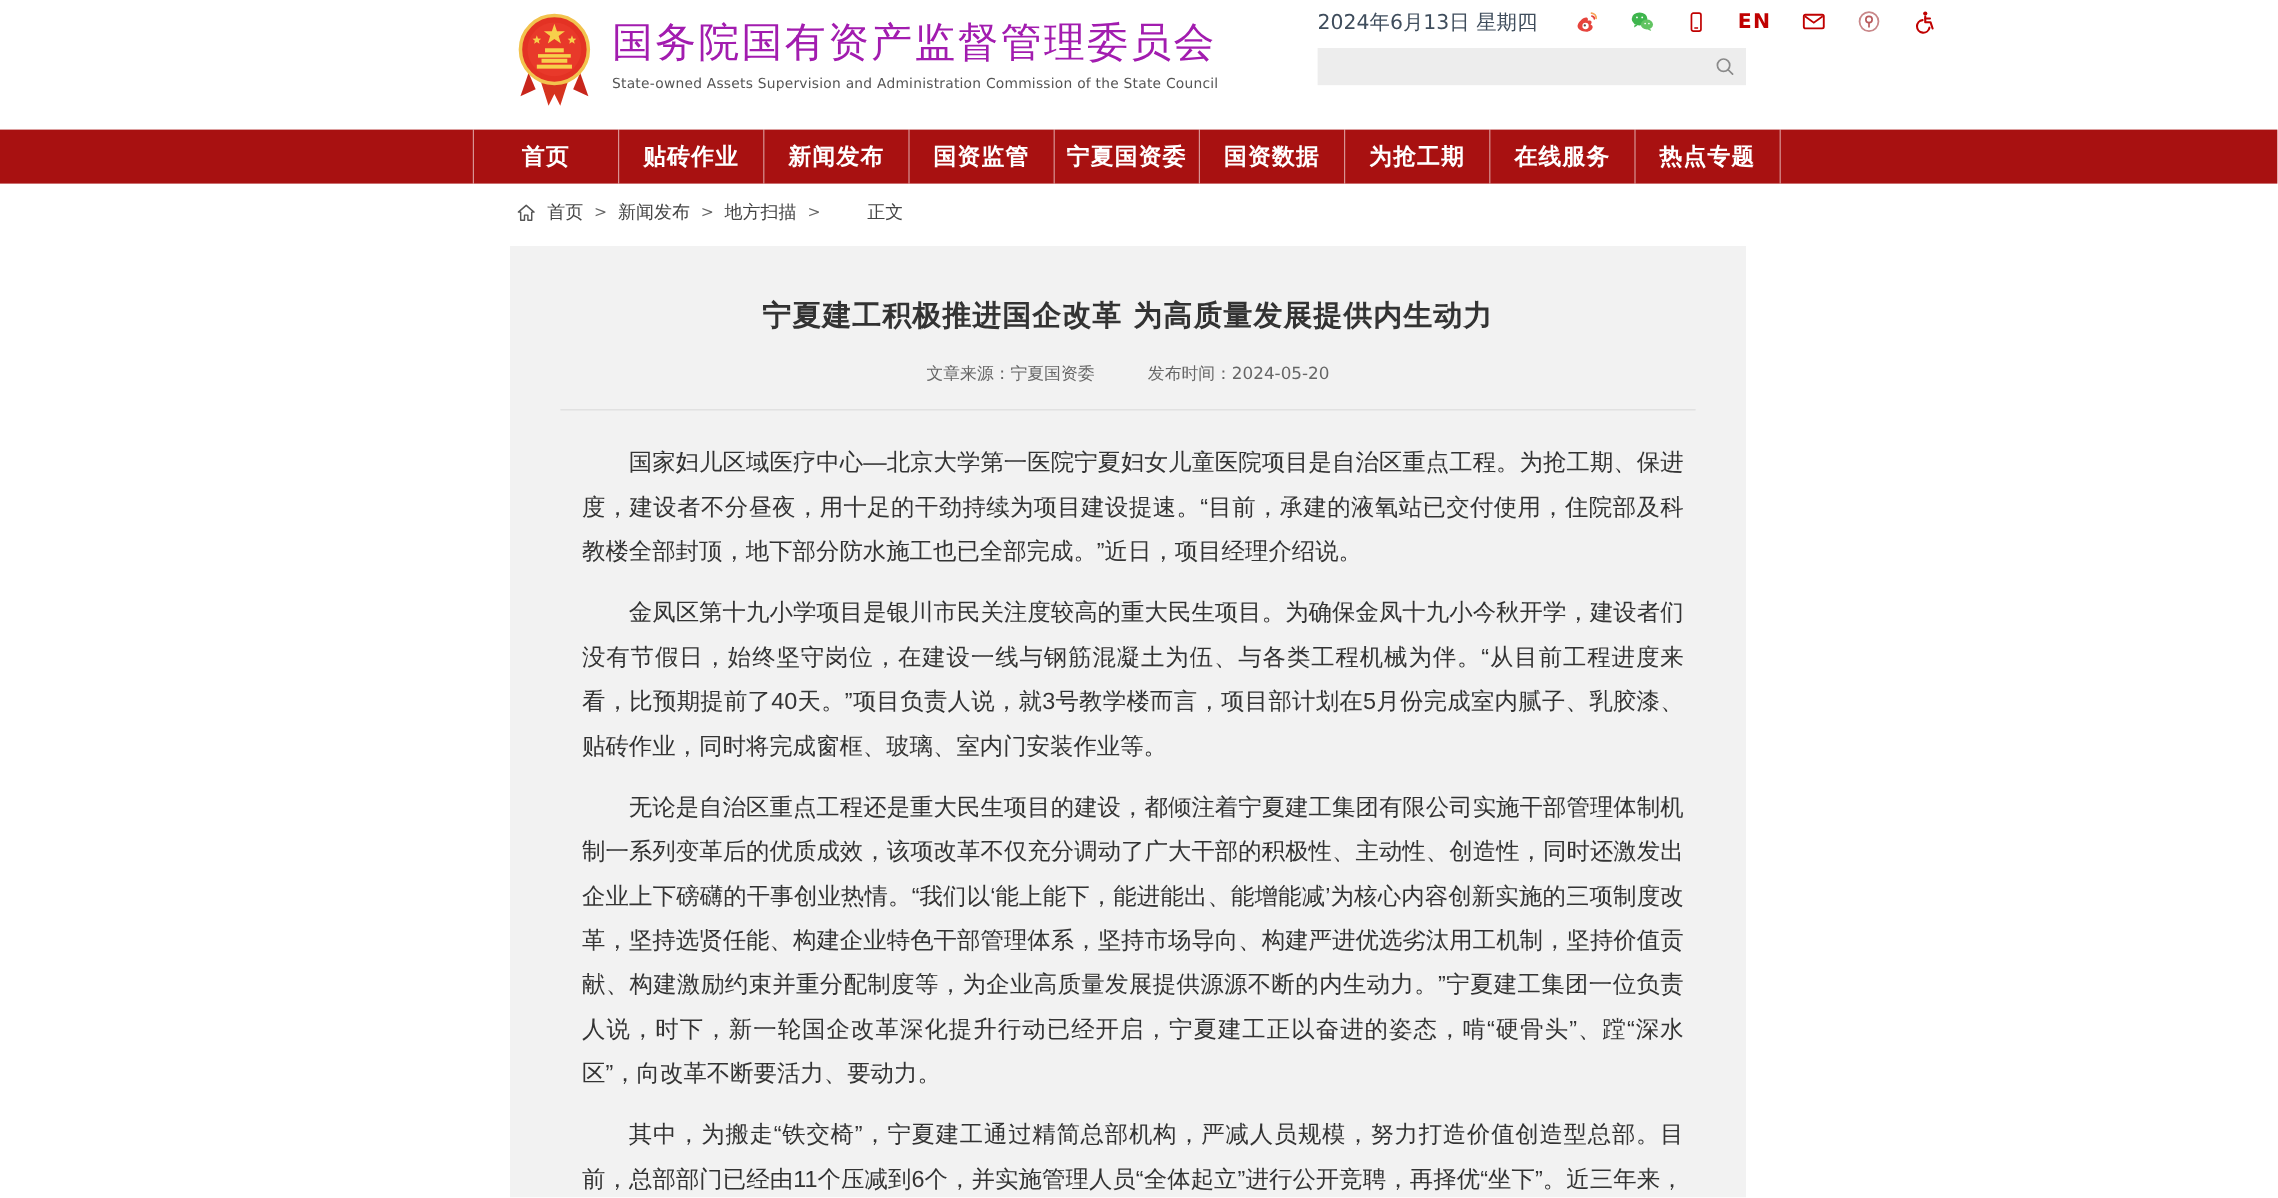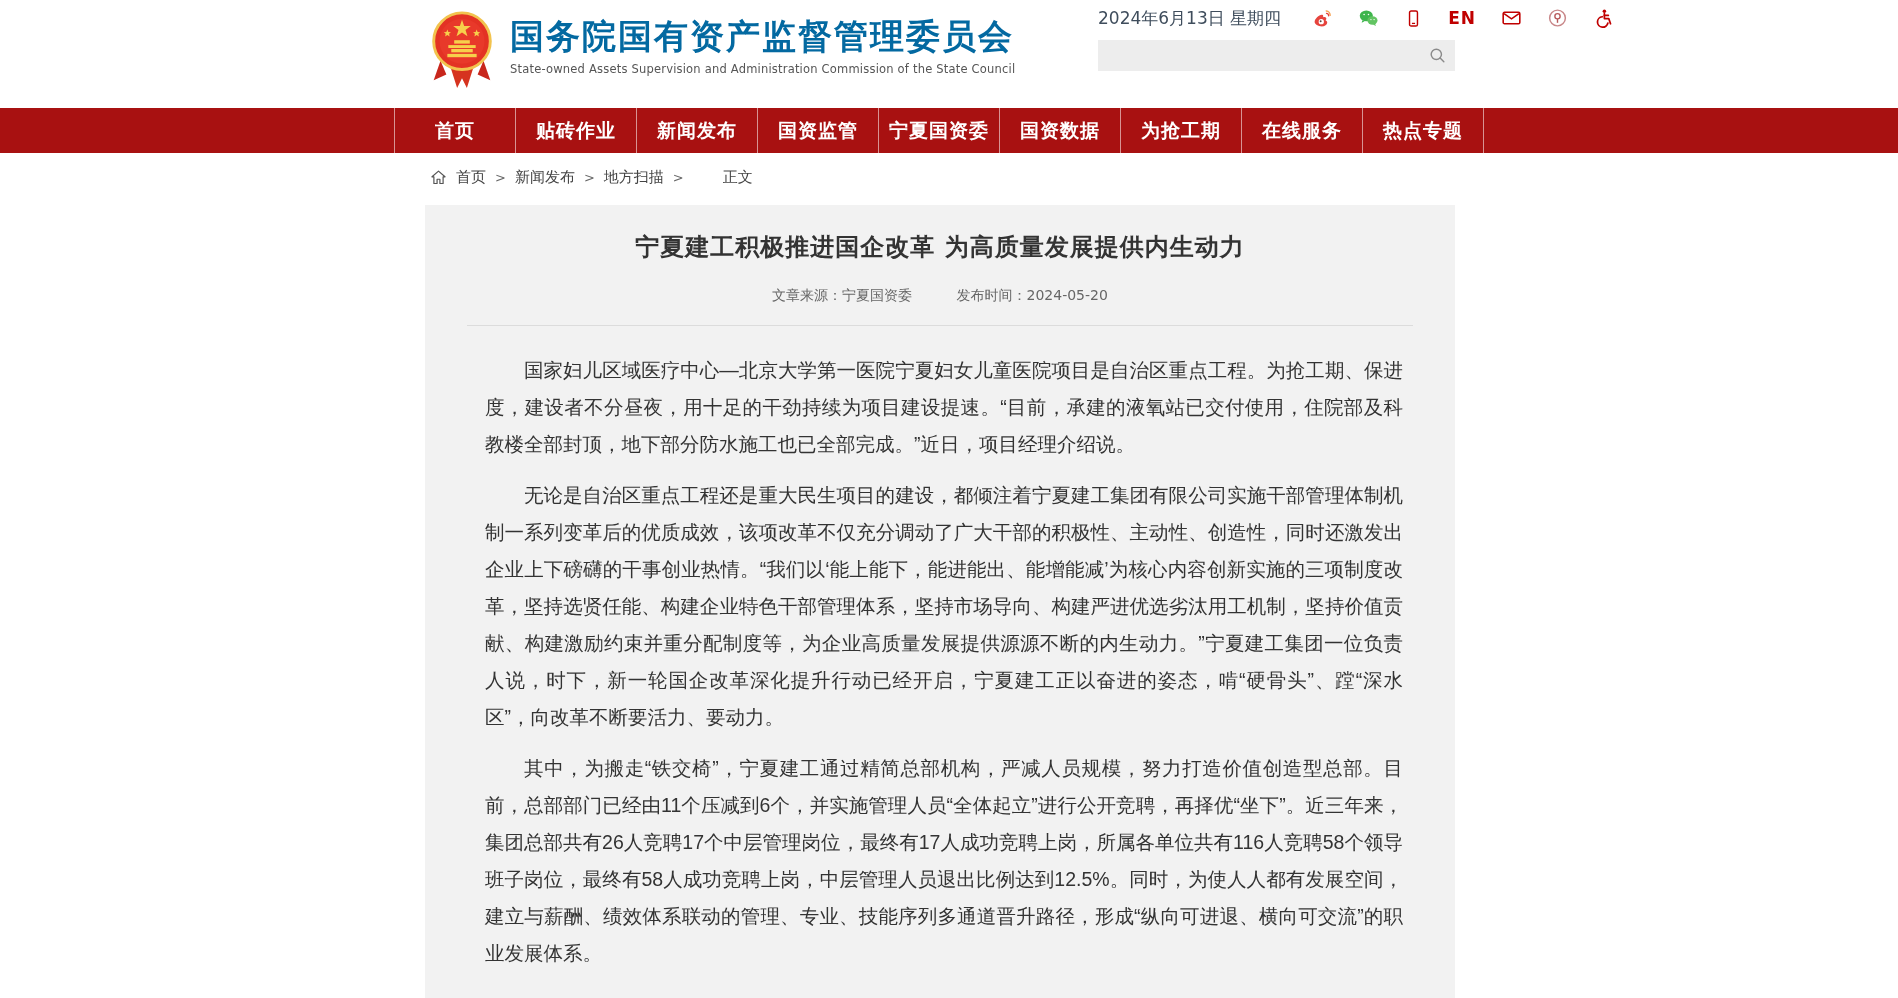--- a/index.html
+++ b/index.html
@@ -5,21 +5,21 @@
   * { margin:0; padding:0; box-sizing:border-box; }
   html,body { background:#fff; }
   body { font-family:"DejaVu Sans","Liberation Sans",sans-serif; width:1898px; height:998px; overflow:hidden; position:relative; }
   .page { position:relative; width:1898px; height:998px; background:#fff; }
 
   
   .header { position:absolute; top:0; left:0; width:100%; height:108px; background:#fff; }
   .brand { position:absolute; left:430px; top:8px; display:flex; align-items:flex-start; }
   .emblem { width:64px; height:82px; margin-right:16px; }
   .brand-text { padding-top:10px; }
-  .site-title { font-size:34px; font-weight:bold; color:#0369a1; letter-spacing:2px; line-height:1.1; }
+  .site-title { font-size:34px; font-weight:normal; color:#a21caf; letter-spacing:2px; line-height:1.1; }
   .site-subtitle { font-size:11.5px; color:#555; margin-top:7px; letter-spacing:0.2px; }
 
   .top-right { position:absolute; left:1098px; top:6px; width:360px; }
   .date-icons { display:flex; align-items:center; justify-content:flex-start; gap:25px; height:24px; }
   .date-text { font-size:17px; color:#3f4d5c; margin-right:6px; white-space:nowrap; }
   .ticon { width:21px; height:21px; display:inline-flex; align-items:center; justify-content:center; cursor:pointer; }
   .en-link { font-size:17px; font-weight:bold; color:#c00000; cursor:pointer; letter-spacing:1px;text-align:center; }
 
   .search-wrap { position:absolute; left:1098px; top:40px; width:357px; height:31px; background:#ededed; display:flex; align-items:center; }
   .search-input { flex:1; height:100%; border:none; outline:none; background:transparent; padding:0 10px; font-size:14px; color:#333; }
@@ -31,21 +31,21 @@
   .nav-item { width:121px; height:45px; display:flex; align-items:center; justify-content:center; color:#fff; font-size:19px; font-weight:bold; border-right:1px solid rgba(255,255,255,.55); cursor:pointer; letter-spacing:1px; }
 
   
   .breadcrumb { position:absolute; left:430px; top:168px; display:flex; align-items:center; font-size:15px; color:#444; gap:9px; }
   .crumb { cursor:pointer; }
   .crumb-current { cursor:default;margin-left:30px; }
   .crumb-sep { color:#666; font-size:13px; }
 
   
   .content-card { position:absolute; left:425px; top:205px; width:1030px; height:793px; background:#f2f2f2; }
-  .article-title { margin-top:26px; text-align:center; font-size:24px; font-weight:bold; color:#333; letter-spacing:1px; }
+  .article-title { margin-top:42px; text-align:center; font-size:24px; font-weight:bold; color:#333; letter-spacing:1px; }
   .article-meta { margin-top:24px; text-align:center; font-size:14px; color:#666; }
   .article-meta span { margin:0 20px; }
   .meta-divider { margin:20px auto 0; width:946px; border:none; border-top:1px solid #dcdcdc; }
   .article-body { padding:26px 52px 0 60px; }
   .article-body p { font-size:19.5px; color:#333; line-height:37px; text-indent:2em; text-align:justify; margin-bottom:14px; font-family:Liberation Sans, sans-serif; }
 </style>
 </head>
 <body>
 
 <div class="page">
@@ -175,19 +175,20 @@
 
   <div class="content-card">
     <h1 class="article-title">宁夏建工积极推进国企改革 为高质量发展提供内生动力</h1>
     <div class="article-meta">
       <span>文章来源：宁夏国资委</span>
       <span>发布时间：2024-05-20</span>
     </div>
     <hr class="meta-divider">
     <div class="article-body">
       <p>国家妇儿区域医疗中心—北京大学第一医院宁夏妇女儿童医院项目是自治区重点工程。为抢工期、保进度，建设者不分昼夜，用十足的干劲持续为项目建设提速。“目前，承建的液氧站已交付使用，住院部及科教楼全部封顶，地下部分防水施工也已全部完成。”近日，项目经理介绍说。</p>
+      <p>金凤区第十九小学项目是银川市民关注度较高的重大民生项目。为确保金凤十九小今秋开学，建设者们没有节假日，始终坚守岗位，在建设一线与钢筋混凝土为伍、与各类工程机械为伴。“从目前工程进度来看，比预期提前了40天。”项目负责人说，就3号教学楼而言，项目部计划在5月份完成室内腻子、乳胶漆、贴砖作业，同时将完成窗框、玻璃、室内门安装作业等。</p>
       <p>无论是自治区重点工程还是重大民生项目的建设，都倾注着宁夏建工集团有限公司实施干部管理体制机制一系列变革后的优质成效，该项改革不仅充分调动了广大干部的积极性、主动性、创造性，同时还激发出企业上下磅礴的干事创业热情。“我们以‘能上能下，能进能出、能增能减’为核心内容创新实施的三项制度改革，坚持选贤任能、构建企业特色干部管理体系，坚持市场导向、构建严进优选劣汰用工机制，坚持价值贡献、构建激励约束并重分配制度等，为企业高质量发展提供源源不断的内生动力。”宁夏建工集团一位负责人说，时下，新一轮国企改革深化提升行动已经开启，宁夏建工正以奋进的姿态，啃“硬骨头”、蹚“深水区”，向改革不断要活力、要动力。</p>
       <p>其中，为搬走“铁交椅”，宁夏建工通过精简总部机构，严减人员规模，努力打造价值创造型总部。目前，总部部门已经由11个压减到6个，并实施管理人员“全体起立”进行公开竞聘，再择优“坐下”。近三年来，集团总部共有26人竞聘17个中层管理岗位，最终有17人成功竞聘上岗，所属各单位共有116人竞聘58个领导班子岗位，最终有58人成功竞聘上岗，中层管理人员退出比例达到12.5%。同时，为使人人都有发展空间，建立与薪酬、绩效体系联动的管理、专业、技能序列多通道晋升路径，形成“纵向可进退、横向可交流”的职业发展体系。</p>
 
     </div>
   </div>
 
 </div>
 
 </body></html>

